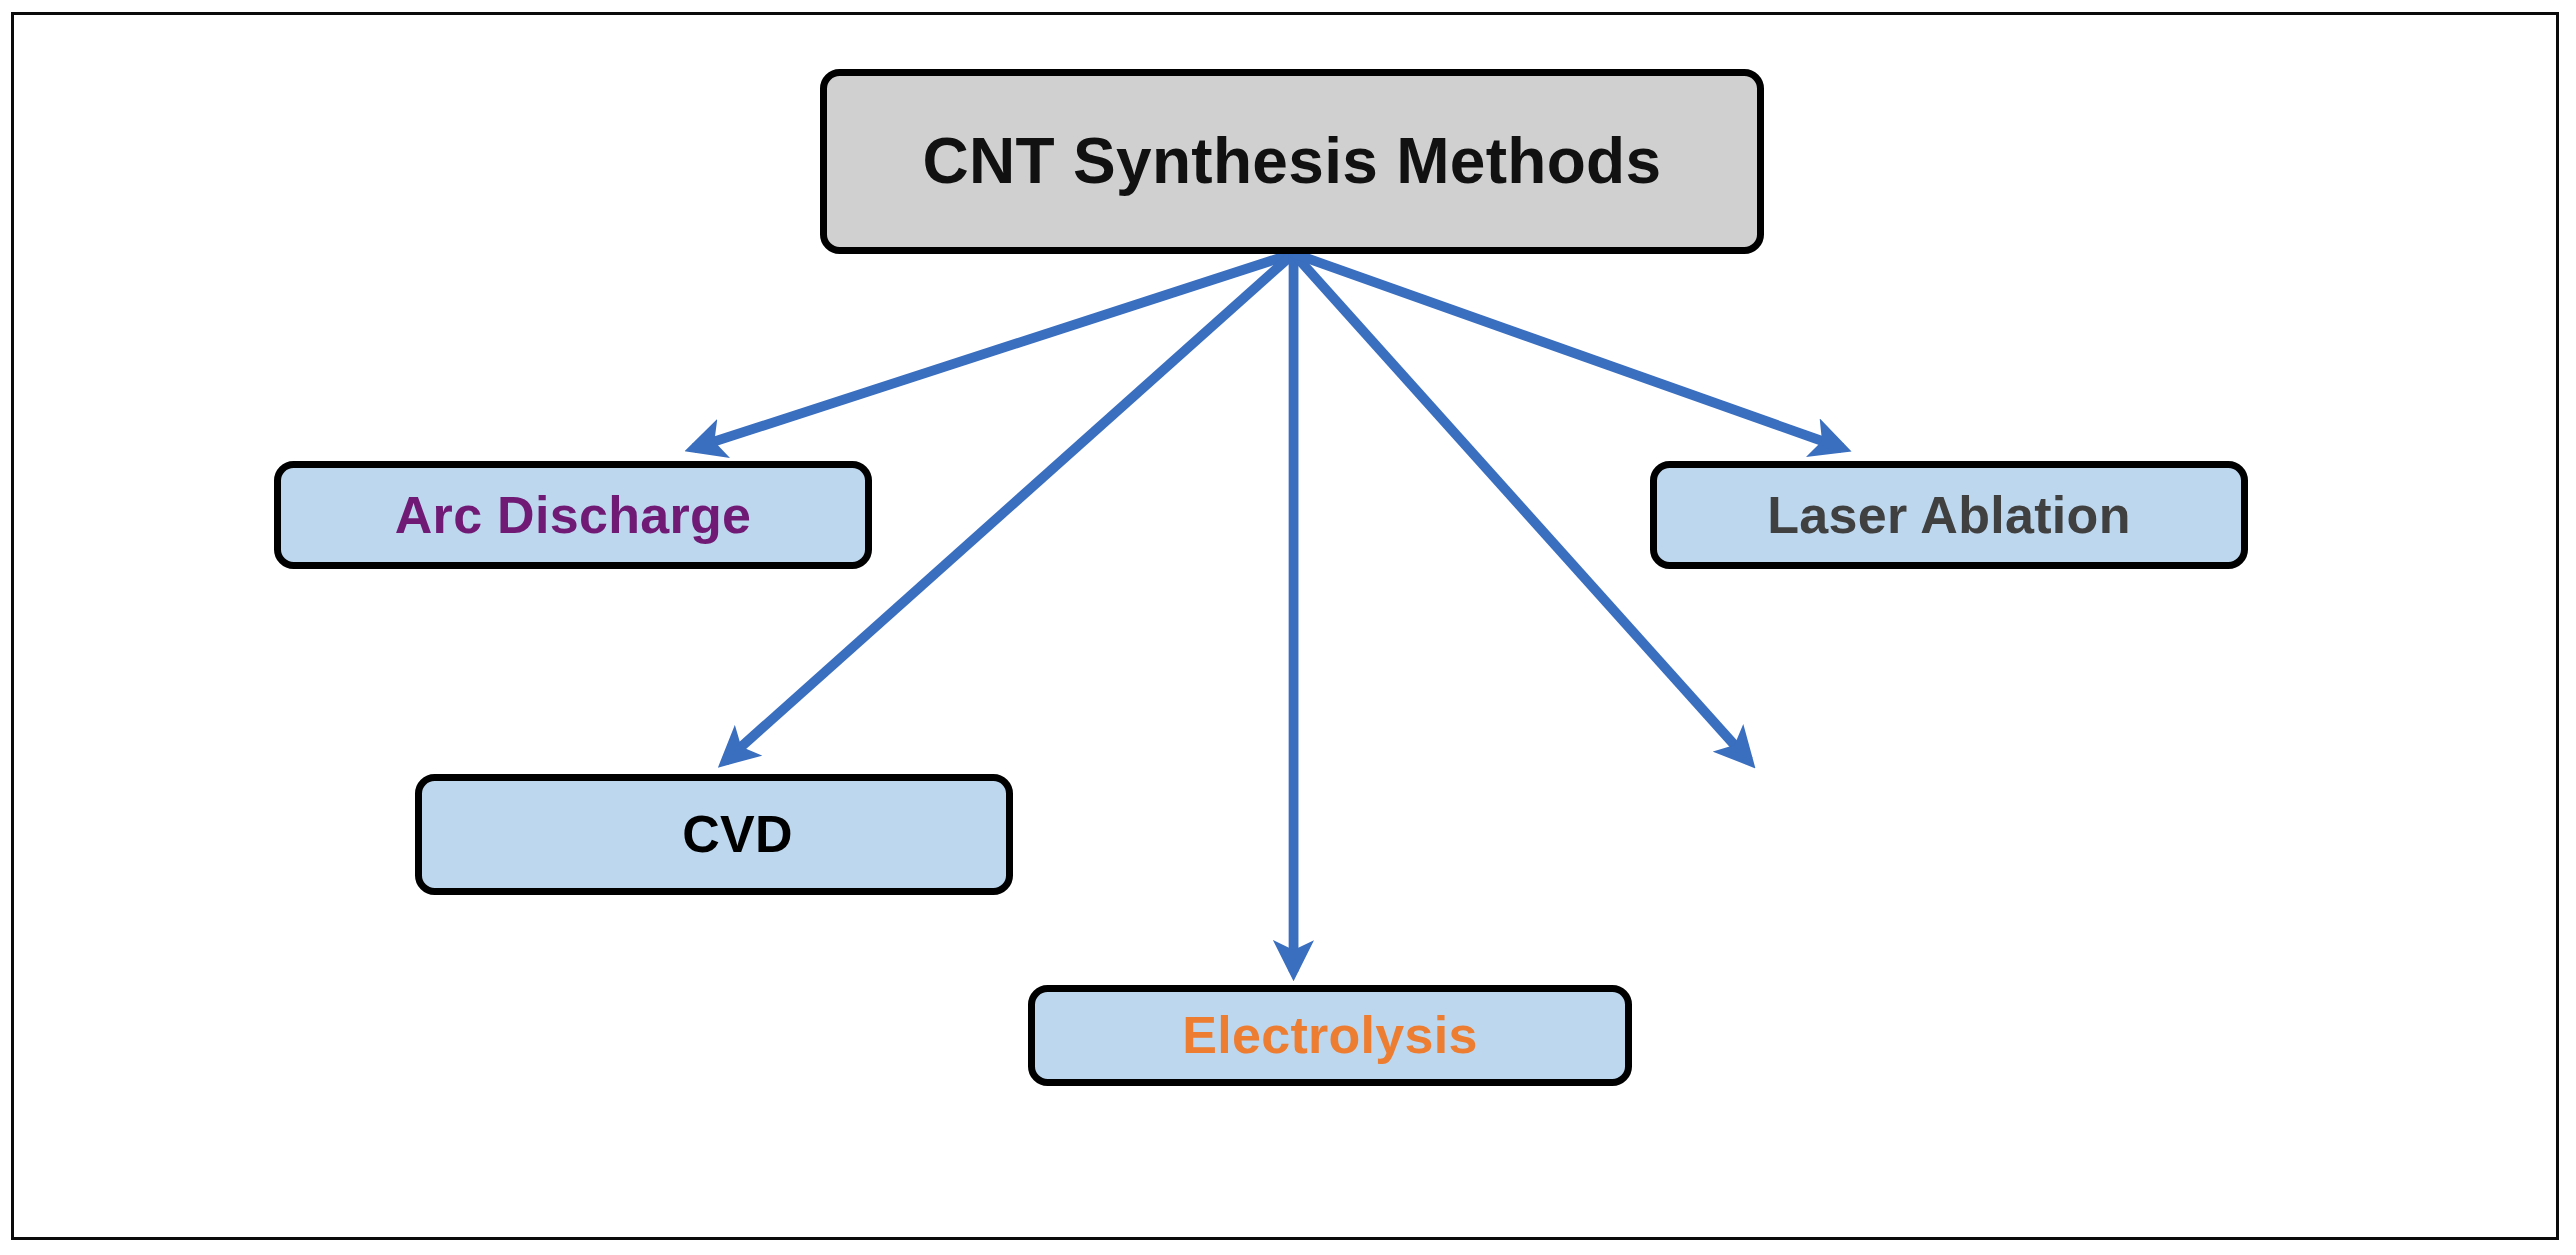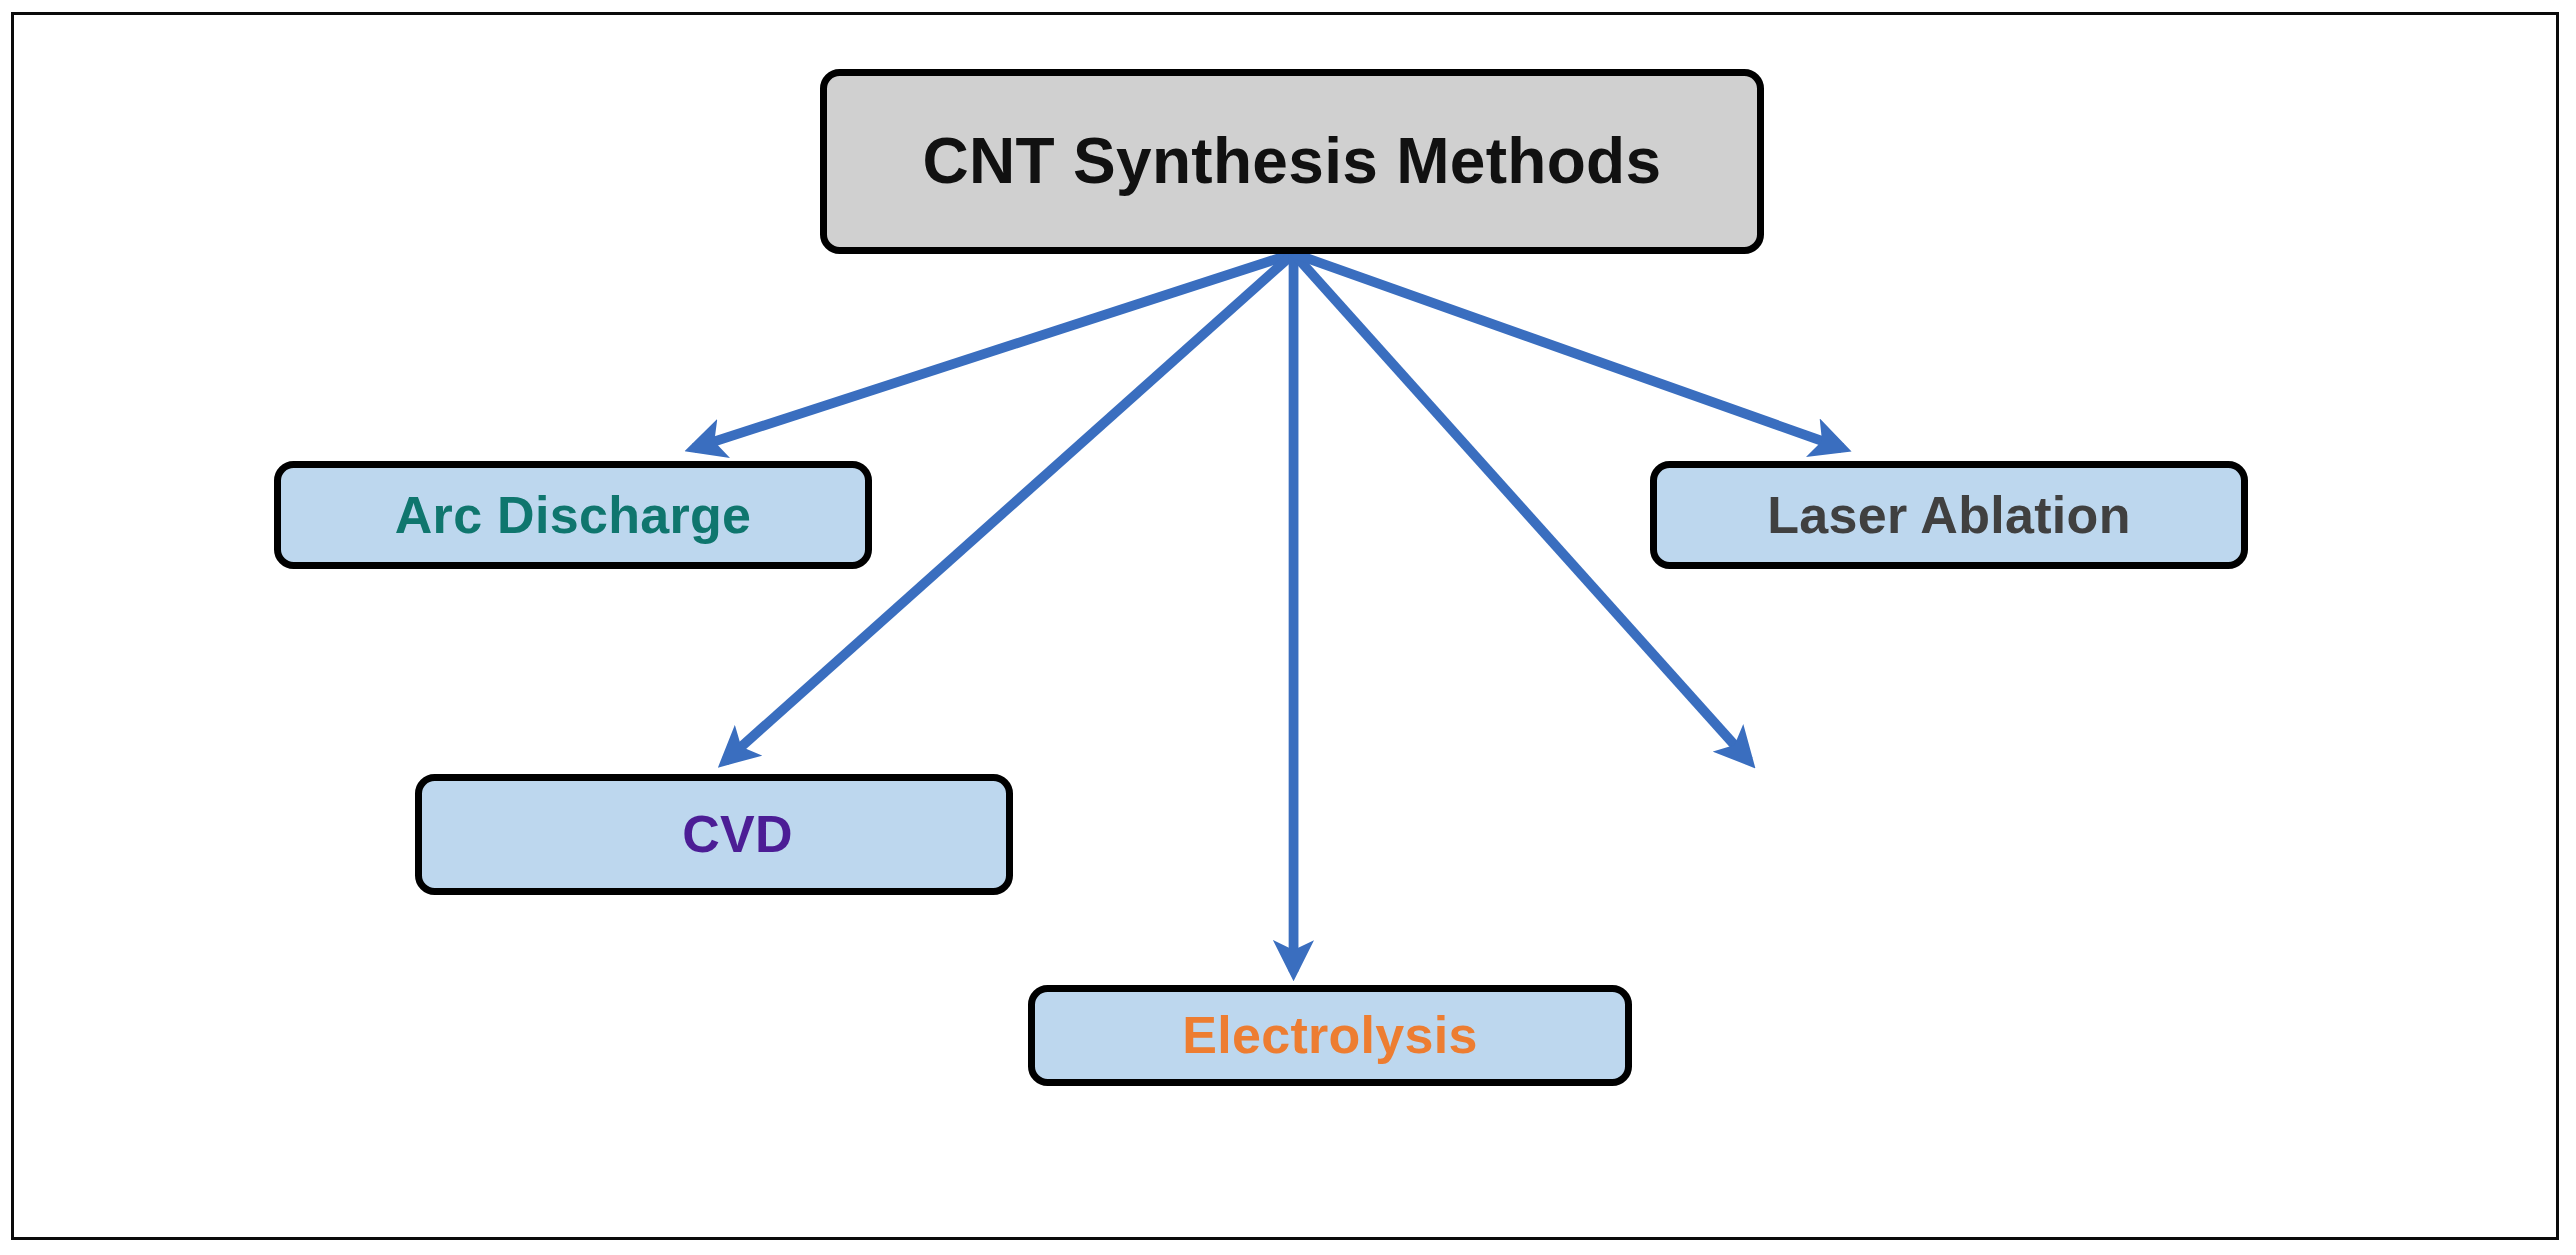--- a/index.html
+++ b/index.html
@@ -90,25 +90,25 @@
         <line x1="1980" y1="388" x2="2677" y2="1165"></line>
         <line x1="1980" y1="388" x2="2820" y2="686"></line>
       </g>
   </svg>
 
   <div class="node root" id="node-root" style="left: 820px; top: 69px; width: 944px; height: 185px; background: rgb(208, 208, 208); border-color: rgb(0, 0, 0);">
     <span class="node-label" style="color: rgb(17, 17, 17);">CNT Synthesis Methods</span>
   </div>
 
   <div class="node method" id="node-0" style="left: 274px; top: 461px; width: 598px; height: 108px; background: rgb(189, 215, 238); border-color: rgb(0, 0, 0);">
-    <span class="node-label" style="color: #0f766e;">Arc Discharge</span>
+    <span class="node-label" style="color: #701a75;">Arc Discharge</span>
   </div>
 
   <div class="node method" id="node-1" style="left: 415px; top: 774px; width: 598px; height: 121px; background: rgb(189, 215, 238); border-color: rgb(0, 0, 0);">
-    <span class="node-label" style="color: #4c1d95; margin-left: 47px;">CVD</span>
+    <span class="node-label" style="color: #000000; margin-left: 47px;">CVD</span>
   </div>
 
   <div class="node method" id="node-2" style="left: 1028px; top: 985px; width: 604px; height: 101px; background: rgb(189, 215, 238); border-color: rgb(0, 0, 0);">
     <span class="node-label" style="color: rgb(237, 125, 49);">Electrolysis</span>
   </div>
 
 
   <div class="node method" id="node-4" style="left: 1650px; top: 461px; width: 598px; height: 108px; background: rgb(189, 215, 238); border-color: rgb(0, 0, 0);">
     <span class="node-label" style="color: #404040;">Laser Ablation</span>
   </div>

